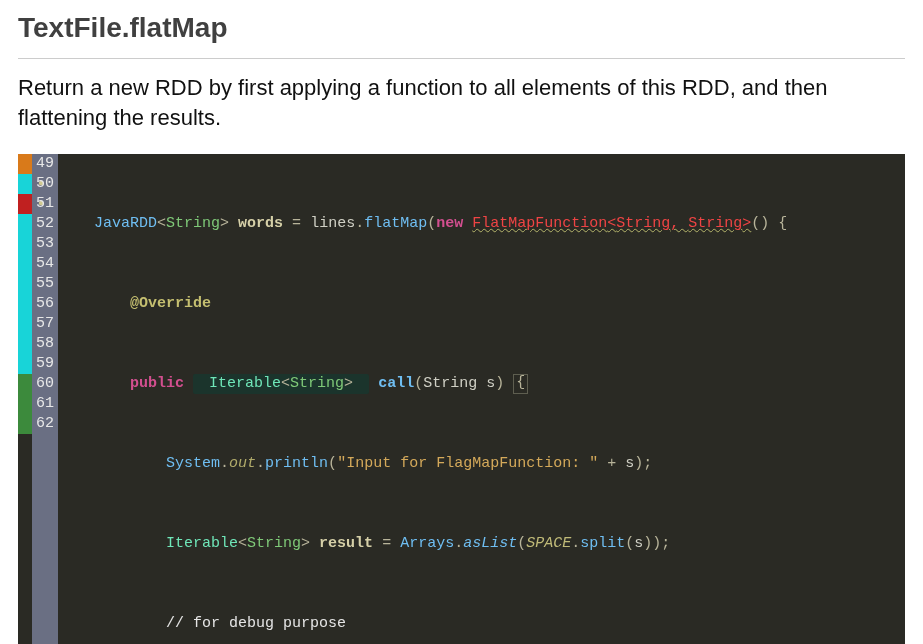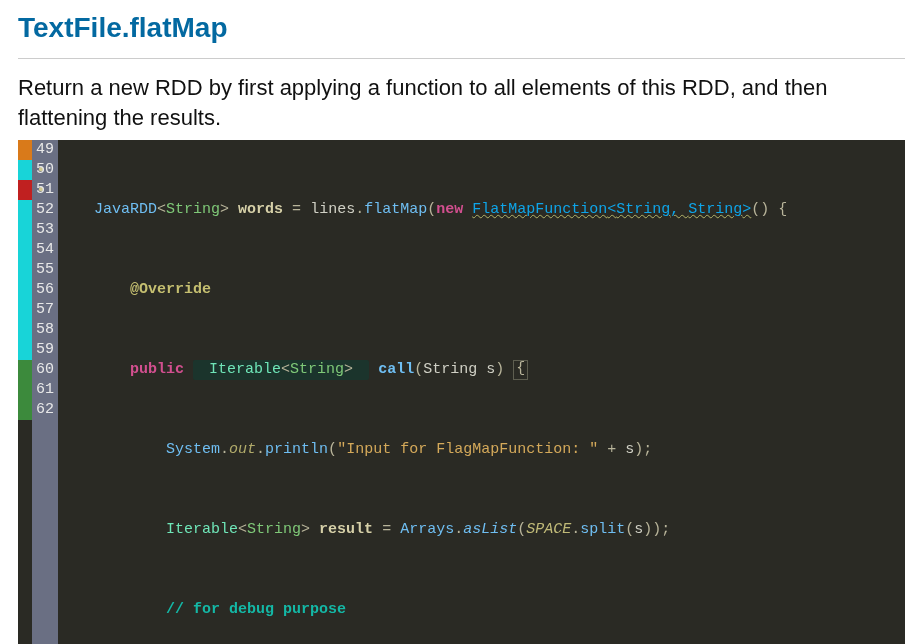--- a/index.html
+++ b/index.html
@@ -6,33 +6,33 @@
     body {
       font-family: Arial, Helvetica, sans-serif;
       background: #fff;
       padding: 12px 18px;
       width: 923px;
       color: #333;
     }
     .title {
       font-size: 28px;
       font-weight: 700;
-      color: #0369a1;
+      color: #404040;
       margin-bottom: 14px;
     }
     hr.rule {
       border: none;
       border-top: 1px solid #ccc;
       margin-bottom: 14px;
     }
     .desc {
       font-size: 22px;
       color: #111;
       line-height: 1.35;
-      margin-bottom: 8px;
+      margin-bottom: 22px;
     }
     
     .editor {
       background: #2a2a24;
       font-family: Consolas, "Courier New", monospace;
       font-size: 15px;
       line-height: 20px;
       display: flex;
       width: 100%;
       overflow: hidden;
@@ -84,25 +84,25 @@
     .code-col .cl > span { white-space: pre; }
 
     
     .tk-type     { color: #6fbef2; }
     .tk-generic  { color: #7fc978; }
     .tk-var      { color: #d6d0a8; font-weight: 700; }
     .tk-punct    { color: #b8b49a; }
     .tk-method   { color: #6fbef2; }
     .tk-keyword  { color: #d24f8f; font-weight: 700; }
     .tk-sq       { color: #6fe6b8; }
-    .tk-wavy     { color: #0ea5e9; text-decoration: underline wavy #b3b36a; text-decoration-thickness: 1px; }
+    .tk-wavy     { color: #ef4444; text-decoration: underline wavy #b3b36a; text-decoration-thickness: 1px; }
     .tk-str      { color: #d4a95a; }
     .tk-ann      { color: #c5bf70; font-weight: 700; }
     .tk-italic   { font-style: italic; }
-    .tk-comment  { color: #14b8a6; font-weight: bold; }
+    .tk-comment  { color: #e5e5e5; }
     .tk-ident    { color: #d0d0c5; }
     .tk-static   { color: #b0aa6a; font-style: italic; }
     .tk-box      { display:inline-block; border:1px solid #5e5e50; padding:0 2px; line-height:16px; color:#b8b49a; }
     .hl-call     { background: #1b342c; color: #8fe48f; padding: 0 16px; border-radius: 2px; }
     .hl-call .tk-generic { color: #7fc978; }
     .arg-u       { text-decoration-color: #7a7a6a; }
   </style>
 </head>
 <body>
 

